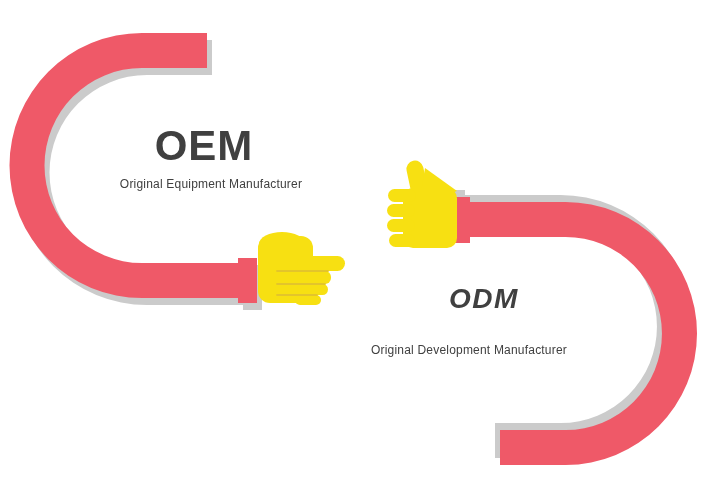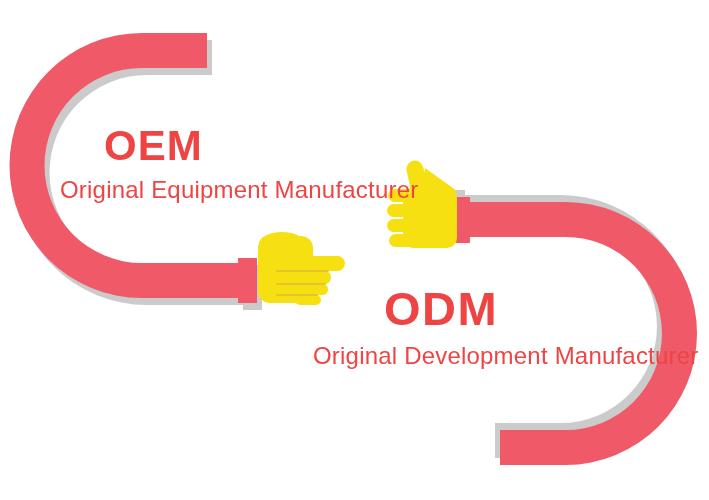--- a/index.html
+++ b/index.html
@@ -15,35 +15,37 @@
     background: #ffffff;
     overflow: hidden;
   }
   .art {
     position: absolute;
     left: 0;
     top: 0;
   }
   .label {
     position: absolute;
-    color: #ef4444;
+    color: #404040;
+    text-align: center;
     line-height: 1;
     white-space: nowrap;
   }
   .abbr {
     font-weight: bold;
     font-size: 42px;
     letter-spacing: 1px;
   }
   .abbr.odm {
-    font-size: 47px;
+    font-size: 28px;
     letter-spacing: 1.5px;
+    font-style: italic;
   }
   .fullname {
-    font-size: 24px;
+    font-size: 12px;
     letter-spacing: 0.2px;
   }
   .oem-abbr      { left: 104px; top: 125px; width: 200px; }
   .oem-fullname  { left:  60px; top: 178px; width: 302px; }
   .odm-abbr      { left: 384px; top: 285px; width: 200px; }
   .odm-fullname  { left: 313px; top: 344px; width: 312px; }
 </style>
 </head>
 <body>
 

